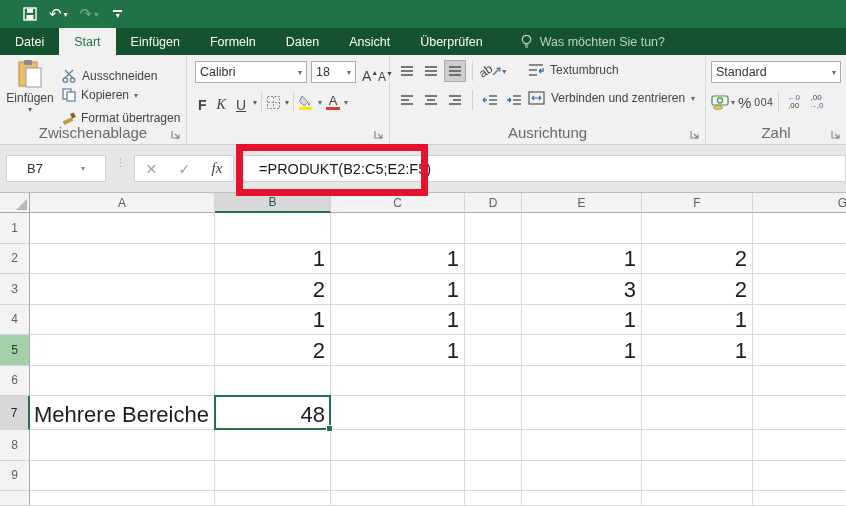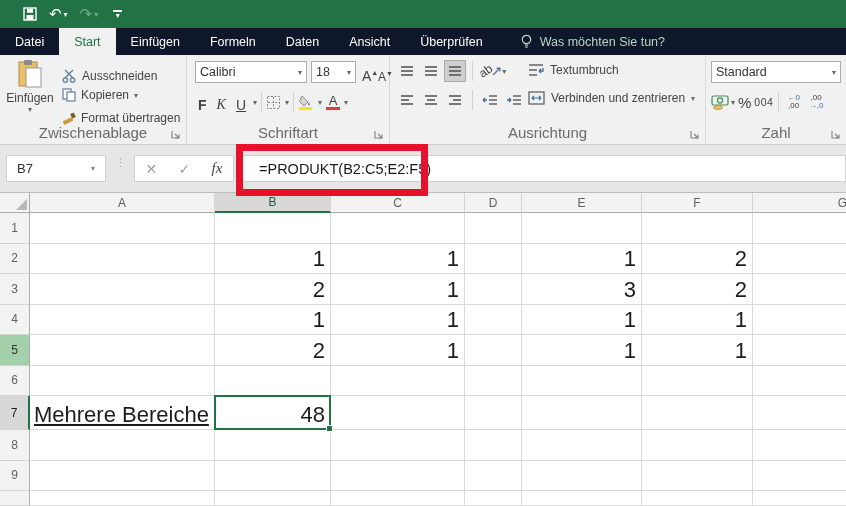--- a/index.html
+++ b/index.html
@@ -11,21 +11,21 @@
   .titlebar { position:absolute; left:0; top:0; width:846px; height:28px; background:#217346; display:flex; align-items:center; }
   .qat { display:flex; align-items:center; gap:2px; padding-left:18px; color:#fff; }
   .qat-btn { display:flex; align-items:center; height:24px; padding:0 5px; color:#fff; font-size:15px; }
   .qat-caret { font-size:8px; margin-left:2px; color:#fff; }
   .dim { opacity:.38; }
   .qat-custom { display:flex; flex-direction:column; align-items:center; margin-left:8px; }
   .qat-custom .bar { width:9px; height:2px; background:#fff; margin-bottom:1px; }
   .qat-custom .car { font-size:8px; color:#fff; line-height:6px; }
 
   
-  .tabbar { position:absolute; left:0; top:28px; width:846px; height:27px; background:#0f172a; display:flex; align-items:stretch; }
+  .tabbar { position:absolute; left:0; top:28px; width:846px; height:27px; background:#14532d; display:flex; align-items:stretch; }
   .tab { display:flex; align-items:center; padding:0 15px; color:#fff; font-size:12.5px; cursor:default; }
   .tab.active { background:#f1f1f1; color:#217346; }
   .tellme { display:flex; align-items:center; gap:7px; margin-left:22px; color:#b9d4c5; font-size:12.5px; }
 
   
   .ribbon { position:absolute; left:0; top:55px; width:846px; height:90px; background:#f1f1f1; border-bottom:1px solid #cfcfcf; }
   .rgroup { position:absolute; top:0; height:89px; border-right:1px solid #d9d9d9; }
   .rg-label { position:absolute; left:0; right:0; bottom:3px; text-align:center; font-size:15px; color:#6a6a6a; }
   .launcher { position:absolute; right:4px; bottom:3px; width:11px; height:11px; }
   .rlabel { font-size:12px; color:#444; }
@@ -46,21 +46,21 @@
   .abtn { width:22px; height:22px; display:flex; align-items:center; justify-content:center; }
   .abtn.sel { background:#cecece; border:1px solid #ababab; }
   .alicon line { stroke:#595959; stroke-width:1.6; }
 
   
   .decbtn { display:flex; flex-direction:column; align-items:center; justify-content:center; font-size:8px; line-height:8px; color:#3a6ea5; height:22px; padding:0 3px; }
   .decbtn span:last-child { color:#444; }
 
   
   .formulabar { position:absolute; left:0; top:145px; width:846px; height:48px; background:#e6e6e6; border-bottom:1px solid #bdbdbd; }
-  .namebox { position:absolute; left:6px; top:10px; width:100px; height:27px; background:#fff; border:1px solid #d0d0d0; display:flex; align-items:center; font-size:13px; color:#333; padding:0 10px; }
+  .namebox { position:absolute; left:6px; top:10px; width:100px; height:27px; background:#fff; border:1px solid #d0d0d0; display:flex; align-items:center; font-size:13px; color:#333; padding:0 20px; }
   .namebox .caret { margin-left:auto; color:#888; }
   .fdots { position:absolute; left:115px; top:14px; color:#ababab; font-size:11px; letter-spacing:0; line-height:6px; text-align:center; }
   .fbtns { position:absolute; left:134px; top:10px; width:100px; height:27px; background:#fff; border:1px solid #d0d0d0; display:flex; align-items:center; justify-content:space-around; }
   .fx-cancel,.fx-enter { color:#9d9d9d; font-size:14px; }
   .fx-sym { font-family:"Liberation Serif", serif; font-style:italic; font-size:15px; color:#444; }
   .finput { position:absolute; left:236px; top:10px; right:0; height:27px; background:#fff; border:1px solid #d0d0d0; display:flex; align-items:center; font-size:14.5px; color:#1a1a1a; padding-left:22px; }
 
   
   .red-annot { position:absolute; left:236px; top:144px; width:192px; height:52px; border:7px solid #e8112d; z-index:60; pointer-events:none; }
 
@@ -220,21 +220,20 @@
           <path d="M11 8 q2 3 0 3.5 q-2 -.5 0 -3.5" fill="#8a8a8a"></path>
           <rect x="1" y="13" width="13" height="3" fill="#ffe317"></rect>
         </svg>
         <span class="caret">▾</span>
         <span style="display:inline-flex;flex-direction:column;align-items:center;">
           <span style="font-size:13px;color:#444;line-height:12px;">A</span>
           <span style="width:14px;height:3px;background:#e03c32;"></span>
         </span>
         <span class="caret">▾</span>
       </div>
-      <div class="rg-label">Schriftart</div>
       <svg class="launcher" viewBox="0 0 11 11">
         <path d="M1 1 L1 8 L8 8" fill="none" stroke="#8a8a8a" stroke-width="1.2"></path>
         <path d="M4 4 L8 8 M8 4.5 L8 8 L4.5 8" fill="none" stroke="#8a8a8a" stroke-width="1.2"></path>
       </svg>
     </div>
 
     <div class="rgroup" style="left:390px;width:316px;">
       <div style="position:absolute;left:6px;top:5px;display:flex;align-items:center;gap:2px;">
         <span class="abtn">
           <svg class="alicon" width="14" height="12">
@@ -430,20 +429,20 @@
       <div class="cell num" style="left: 522px; top: 81px; width: 120px; height: 30.5px;">3</div>
       <div class="cell num" style="left: 642px; top: 81px; width: 111px; height: 30.5px;">2</div>
       <div class="cell num" style="left: 215px; top: 111.5px; width: 116px; height: 30.5px;">1</div>
       <div class="cell num" style="left: 331px; top: 111.5px; width: 134px; height: 30.5px;">1</div>
       <div class="cell num" style="left: 522px; top: 111.5px; width: 120px; height: 30.5px;">1</div>
       <div class="cell num" style="left: 642px; top: 111.5px; width: 111px; height: 30.5px;">1</div>
       <div class="cell num" style="left: 215px; top: 142px; width: 116px; height: 30.5px;">2</div>
       <div class="cell num" style="left: 331px; top: 142px; width: 134px; height: 30.5px;">1</div>
       <div class="cell num" style="left: 522px; top: 142px; width: 120px; height: 30.5px;">1</div>
       <div class="cell num" style="left: 642px; top: 142px; width: 111px; height: 30.5px;">1</div>
-      <div class="cell text" style="left: 30px; top: 203px; width: 185px; height: 34px; text-decoration: underline;">Mehrere Bereiche</div>
+      <div class="cell text" style="left: 30px; top: 203px; width: 185px; height: 34px;">Mehrere Bereiche</div>
       <div class="cell num" style="left: 215px; top: 203px; width: 116px; height: 34px;">48</div>
       <div class="selbox" style="left: 214px; top: 202px; width: 117px; height: 35px;">
         <div class="handle"></div>
       </div>
     </div>
 
 </div>
 
 </body></html>

